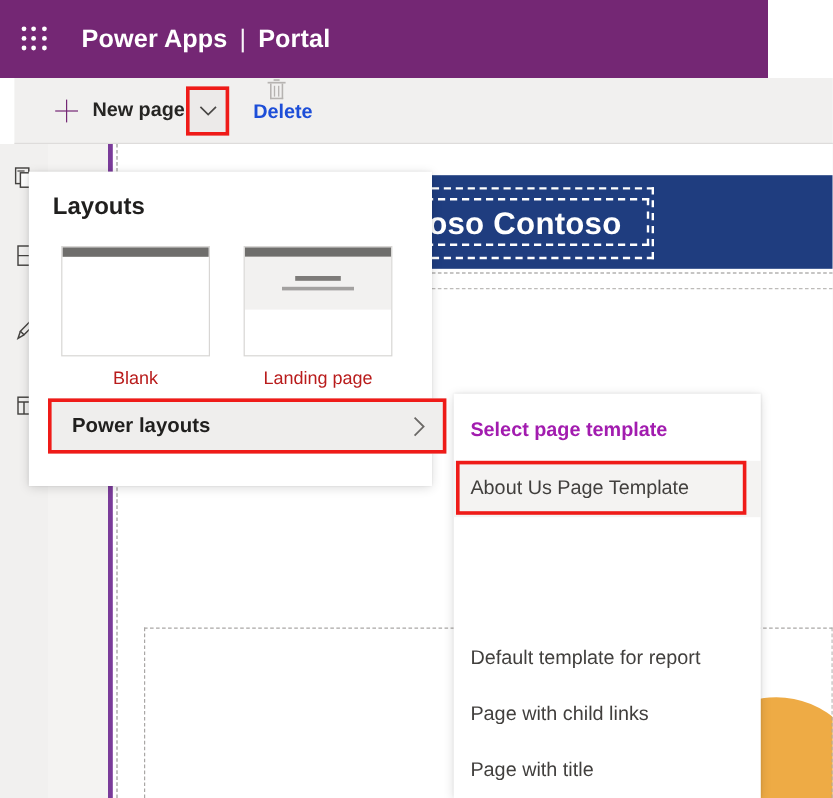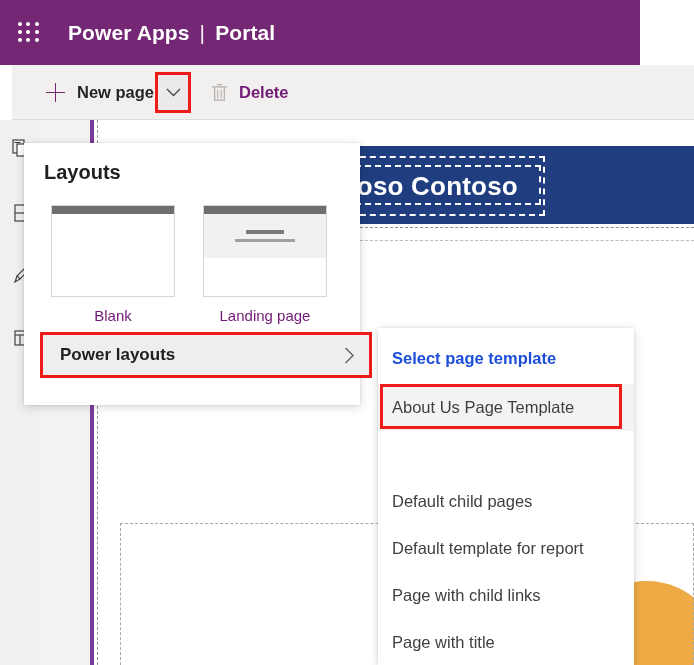--- a/index.html
+++ b/index.html
@@ -100,22 +100,23 @@
     display: flex;
     align-items: center;
     justify-content: center;
     cursor: pointer;
     z-index: 60;
   }
   #btn-chevron svg { display: block; }
 
   #btn-delete {
     left: 199px;
-    color: #701a75;
+    color: #1d4ed8;
     cursor: default;
+    flex-direction: column;
   }
   #btn-delete .trash {
     width: 17px; height: 19px;
     margin-right: 11px;
     position: relative;
   }
 
   
   #rail {
     position: absolute;
@@ -285,21 +286,21 @@
     margin-bottom: 5px;
   }
   .thumb-line2 {
     width: 60px; height: 2.5px;
     background: #a3a1a0;
   }
   .thumb-label {
     margin-top: 10px;
     text-align: center;
     font-size: 15px;
-    color: #701a75;
+    color: #b91c1c;
   }
 
   #fixed-layouts {
     position: absolute;
     left: 40px; top: 332px;
     width: 332px; height: 46px;
     background: #efeeed;
     border: 3px solid #ef1b18;
     box-sizing: border-box;
     display: flex;
@@ -327,21 +328,21 @@
     width: 256px; height: 337px;
     background: #ffffff;
     box-shadow: 0 2px 9px rgba(0,0,0,.16), 0 0 2px rgba(0,0,0,.12);
     z-index: 50;
   }
   #submenu-title {
     position: absolute;
     left: 14px; top: 21px;
     font-size: 16.5px;
     font-weight: 700;
-    color: #1d4ed8;
+    color: #a21caf;
   }
   .sub-item {
     position: absolute;
     left: 0;
     width: 256px; height: 47px;
     display: flex;
     align-items: center;
     font-size: 16.5px;
     color: #413f3d;
     cursor: pointer;
@@ -505,23 +506,20 @@
     </svg>
   </span>
 </div>
 
 <div id="submenu">
   <div id="submenu-title">Select page template</div>
 
   <div class="sub-item active" style="top:56px">
     <span>About Us Page Template</span>
   </div>
-  <div class="sub-item" style="top:150px">
-    <span>Default child pages</span>
-  </div>
   <div class="sub-item" style="top:197px">
     <span>Default template for report</span>
   </div>
   <div class="sub-item" style="top:244px">
     <span>Page with child links</span>
   </div>
   <div class="sub-item" style="top:291px">
     <span>Page with title</span>
   </div>
 

